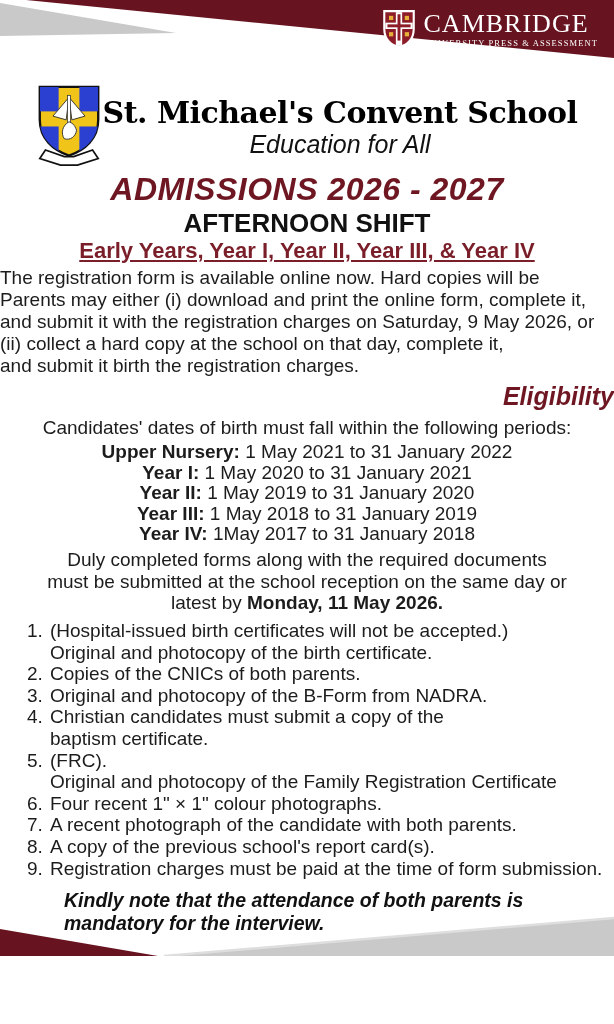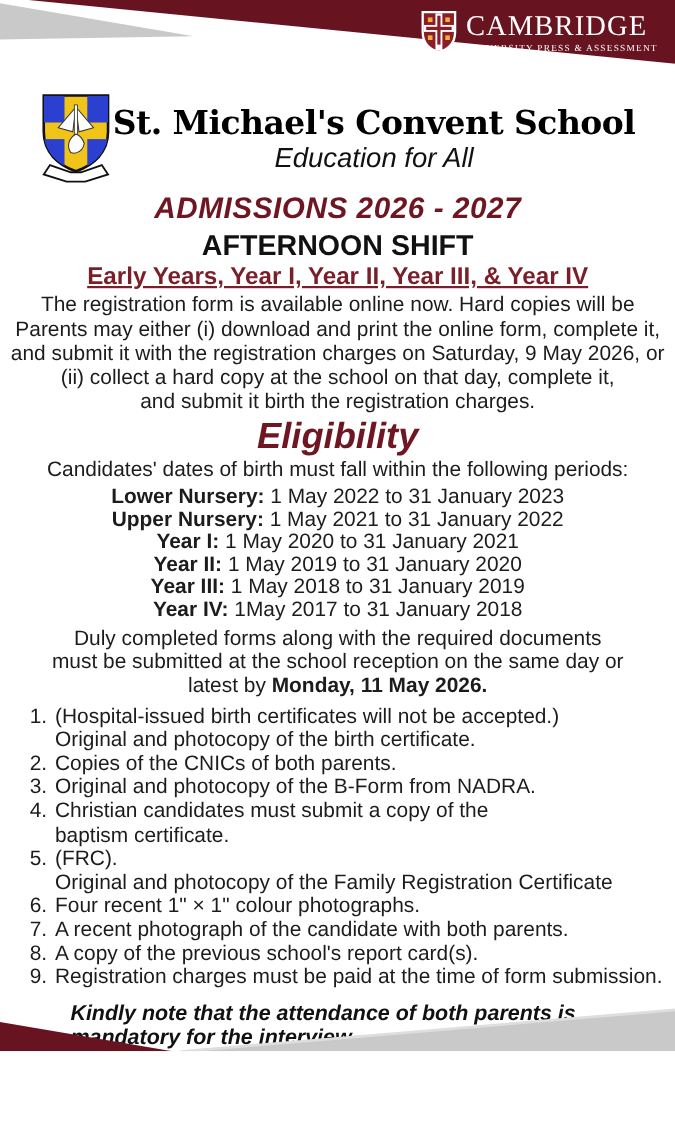--- a/index.html
+++ b/index.html
@@ -28,30 +28,30 @@
   .school-header{display:flex;justify-content:center;align-items:center;}
   .school-text{display:flex;flex-direction:column;align-items:center;}
   .school-name{
     font-family:"DejaVu Serif", serif;font-weight:bold;font-size:30px;line-height:36px;
     color:#000000;letter-spacing:-0.5px;white-space:nowrap;
   }
   .school-motto{font-style:italic;font-size:25px;line-height:27px;color:#111;}
 
   .admissions{
     text-align:center;margin-top:5px;color:#6e1722;
-    font-weight:bold;font-style:italic;font-size:27px;line-height:33px;letter-spacing:0.5px;
+    font-weight:bold;font-style:italic;font-size:32px;line-height:33px;letter-spacing:0.5px;
   }
   .shift{text-align:center;margin-top:3px;font-weight:bold;font-size:26px;line-height:28px;color:#111;}
   .classes{text-align:center;margin-top:2px;font-weight:bold;font-size:22px;line-height:24px;color:#7a1e29;text-decoration:underline;}
 
-  .intro{ text-align:center;margin-top:4px;font-size:19px;line-height:22px; }
+  .intro{ text-align:left;margin-top:4px;font-size:19px;line-height:22px; }
 
   .sec-heading{
-    text-align:center;color:#6e1722;font-weight:bold;font-style:italic;
-    font-size:33px;line-height:34px;margin-top:2px;
+    text-align:right;color:#6e1722;font-weight:bold;font-style:italic;
+    font-size:25px;line-height:34px;margin-top:2px;
   }
   .elig-intro{text-align:center;font-size:19px;line-height:22px;margin-top:4px;}
   .periods{text-align:center;font-size:19px;line-height:20.6px;margin-top:3px;}
   .req-intro{text-align:center;font-size:19px;line-height:21.7px;margin-top:4px;}
 
   .req-list{margin:6px 8px 0 27px;font-size:19px;line-height:21.6px;}
   .req-item{display:flex;}
   .req-item .num{flex:0 0 23px;}
   .req-item .txt{flex:1;}
 
@@ -126,21 +126,20 @@
         <div><span>The registration form is available online now. Hard copies will be</span></div>
         <div><span>Parents may either (i) download and print the online form, complete it,</span></div>
         <div><span>and submit it with the registration charges on Saturday, 9 May 2026, or</span></div>
         <div><span>(ii) collect a hard copy at the school on that day, complete it,</span></div>
         <div><span>and submit it birth the registration charges.</span></div>
       </div>
 
     <div class="sec-heading">Eligibility</div>
     <div class="elig-intro">Candidates' dates of birth must fall within the following periods:</div>
     <div class="periods">
-        <div><span class="b">Lower Nursery:</span> 1 May 2022 to 31 January 2023</div>
         <div><span class="b">Upper Nursery:</span> 1 May 2021 to 31 January 2022</div>
         <div><span class="b">Year I:</span> 1 May 2020 to 31 January 2021</div>
         <div><span class="b">Year II:</span> 1 May 2019 to 31 January 2020</div>
         <div><span class="b">Year III:</span> 1 May 2018 to 31 January 2019</div>
         <div><span class="b">Year IV:</span> 1May 2017 to 31 January 2018</div>
       </div>
 
     <div class="req-intro">
         <div><span>Duly completed forms along with the required documents</span></div>
         <div><span>must be submitted at the school reception on the same day or</span></div>

